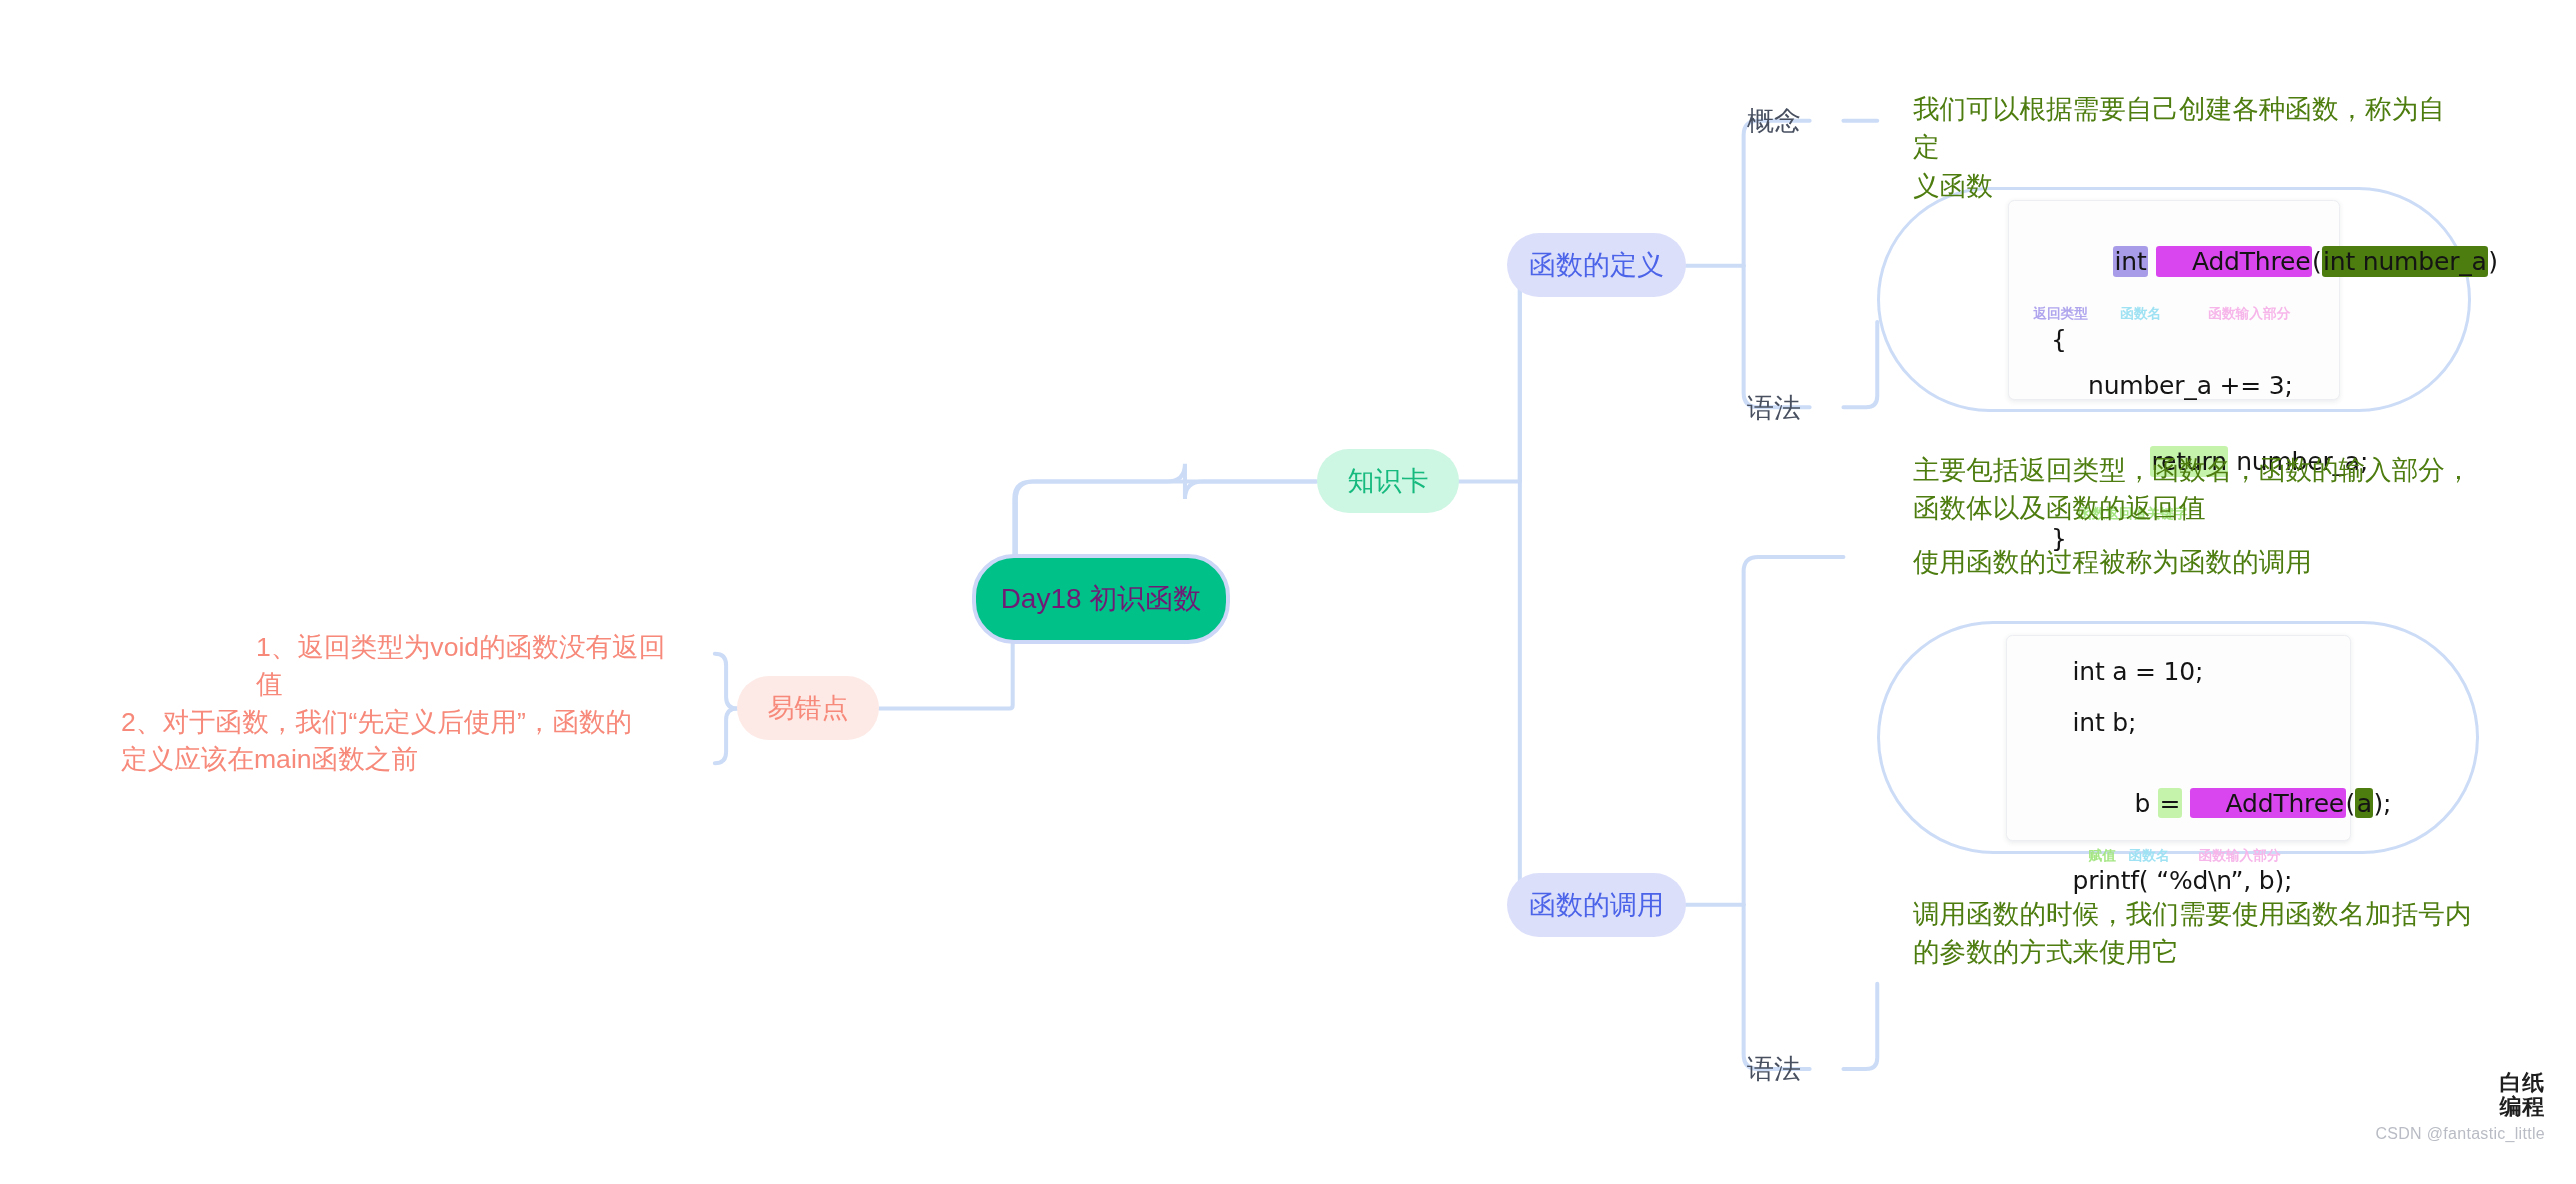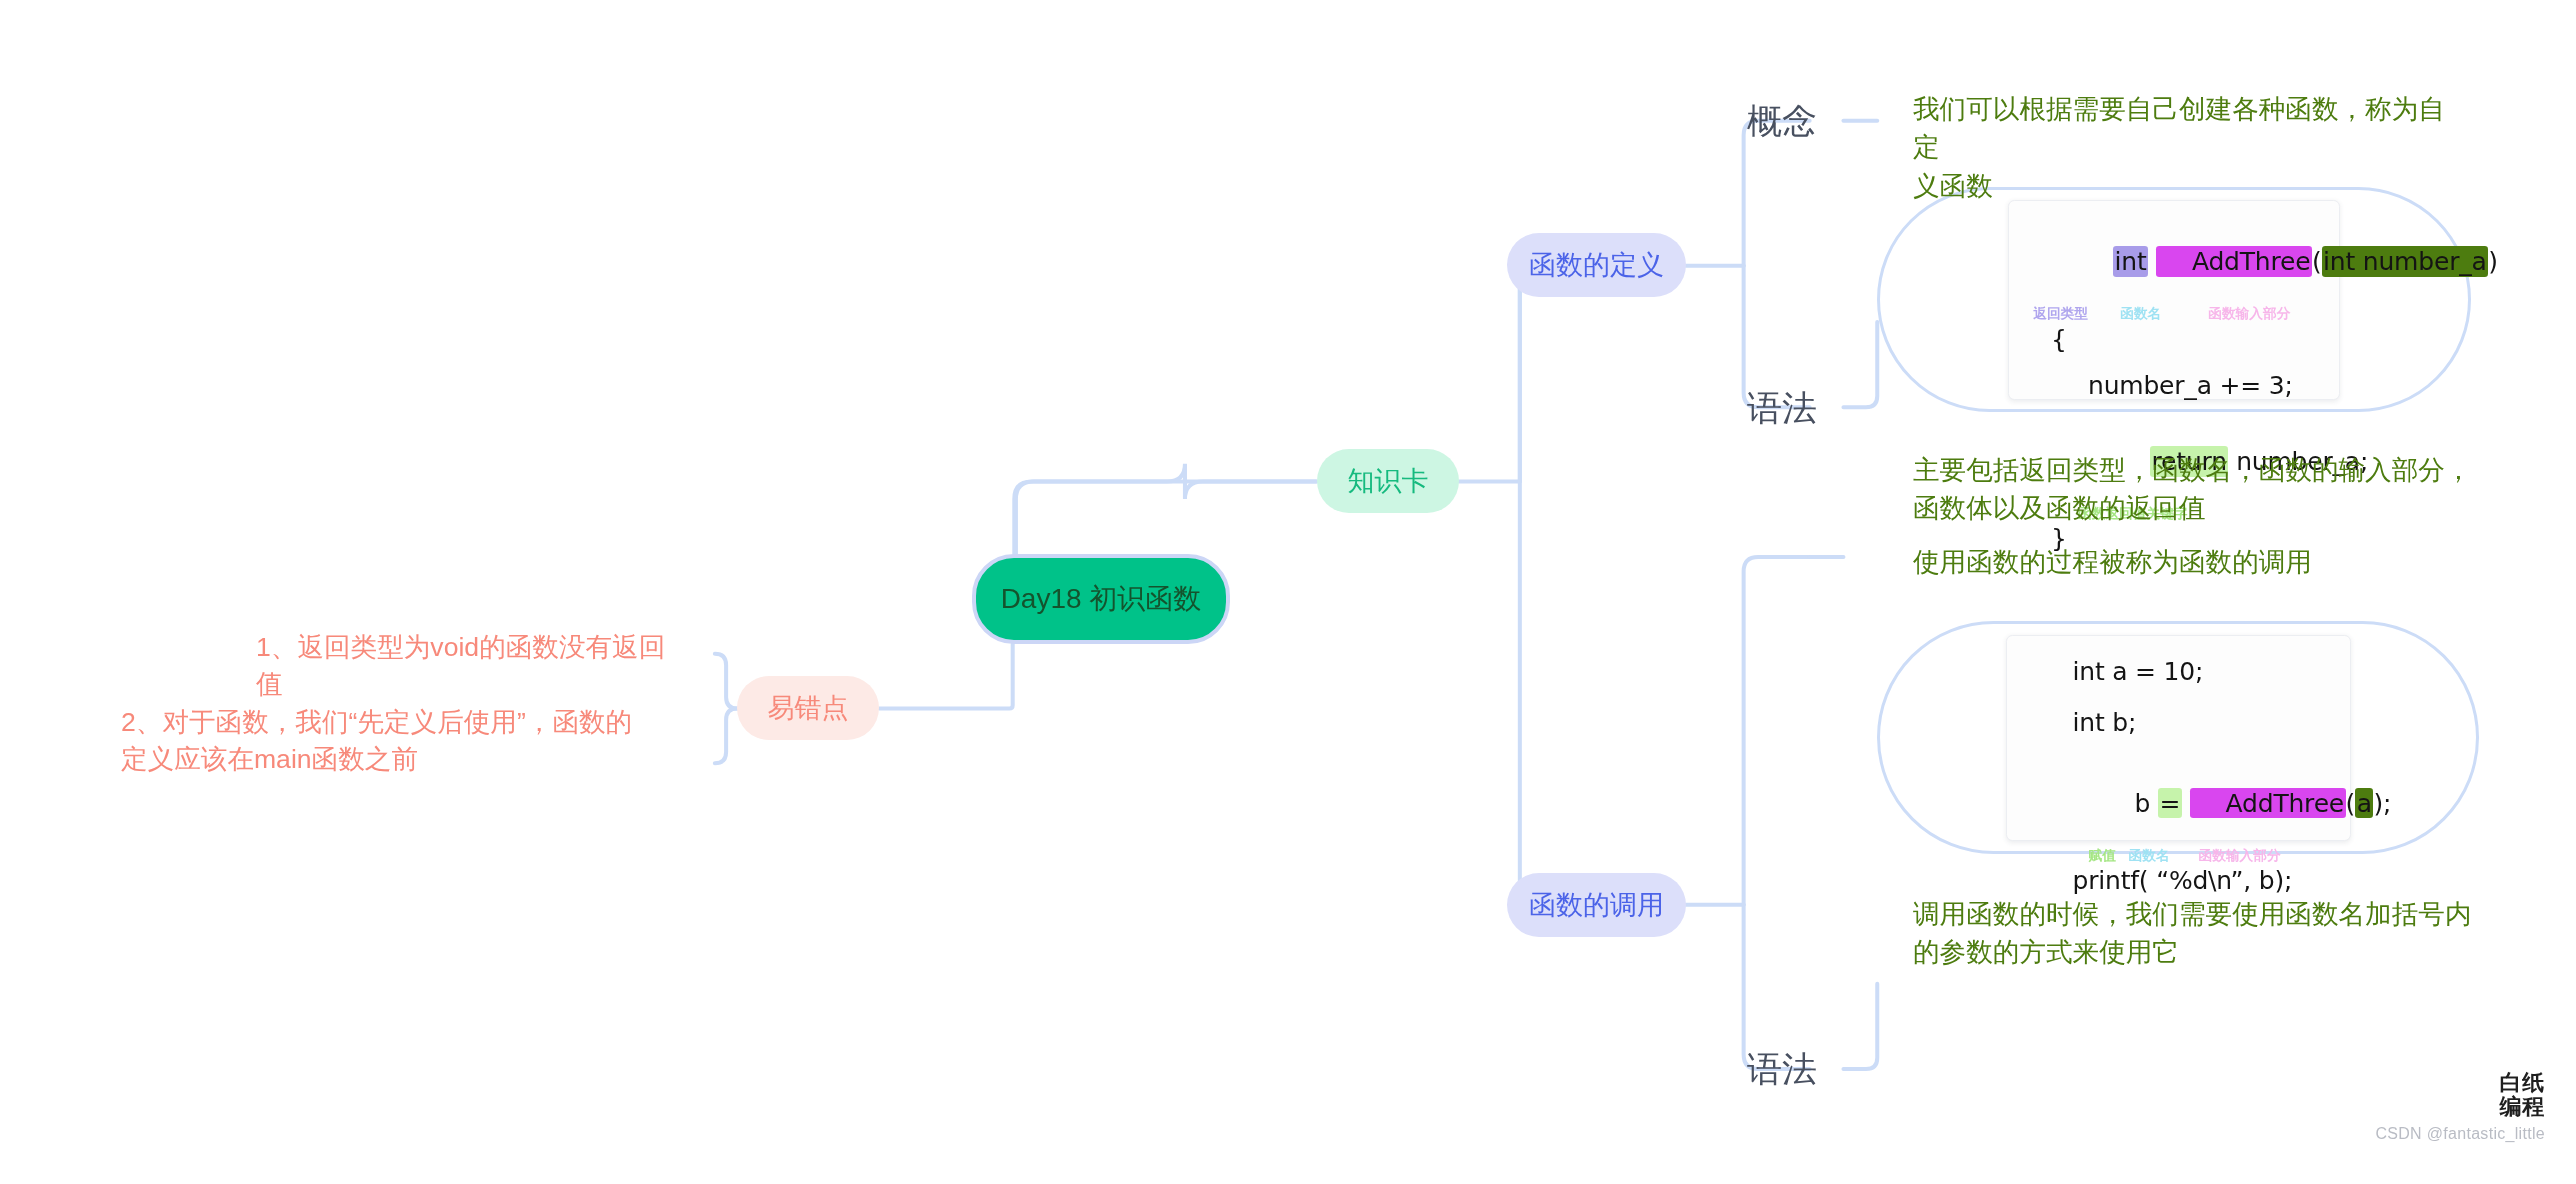--- a/index.html
+++ b/index.html
@@ -42,21 +42,21 @@
     justify-content: center;
     text-align: center;
     line-height: 1.28;
   }
 
   
   .node-root {
     background: #00c289;
     border: 4px solid #ccd6f6;
     border-radius: 42px;
-    color: #14532d;
+    color: #701a75;
     font-size: 28px;
     padding: 8px 17.7px;
   }
 
   
   .node-topic-green {
     background: #cdf6e3;
     border-radius: 32px;
     color: #16ba7f;
     font-size: 27px;
@@ -73,21 +73,21 @@
     background: #dcdffa;
     border-radius: 32px;
     color: #4b63e8;
     font-size: 27px;
     padding: 11.3px 21px;
   }
 
   
   .node-plain {
     color: #485060;
-    font-size: 35px;
+    font-size: 27px;
     justify-content: flex-start;
     text-align: left;
     white-space: nowrap;
   }
   .node-para {
     color: #4d7c0f;
     font-size: 26.6px;
     justify-content: flex-start;
     text-align: left;
     align-items: flex-start;

